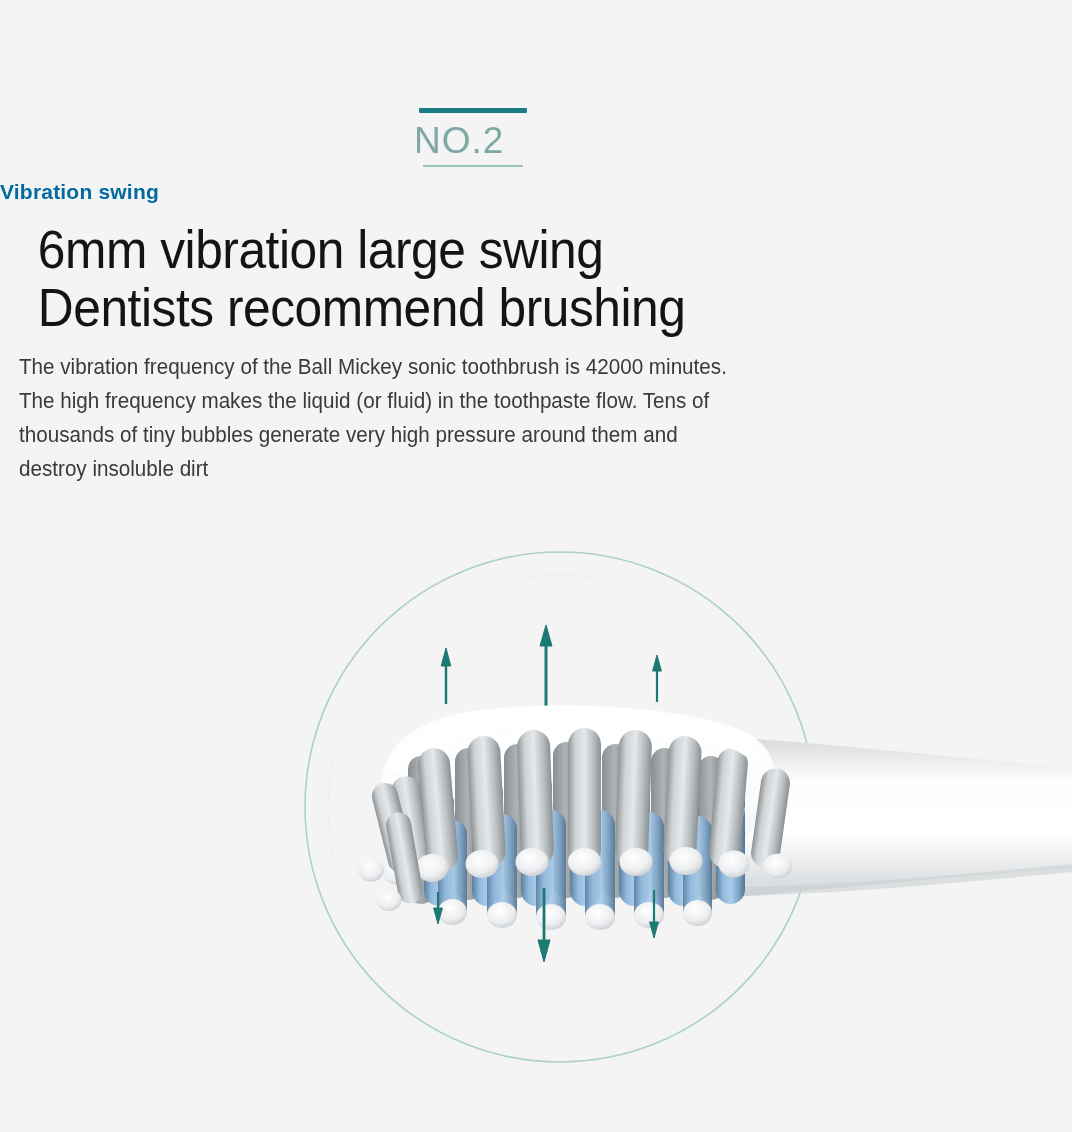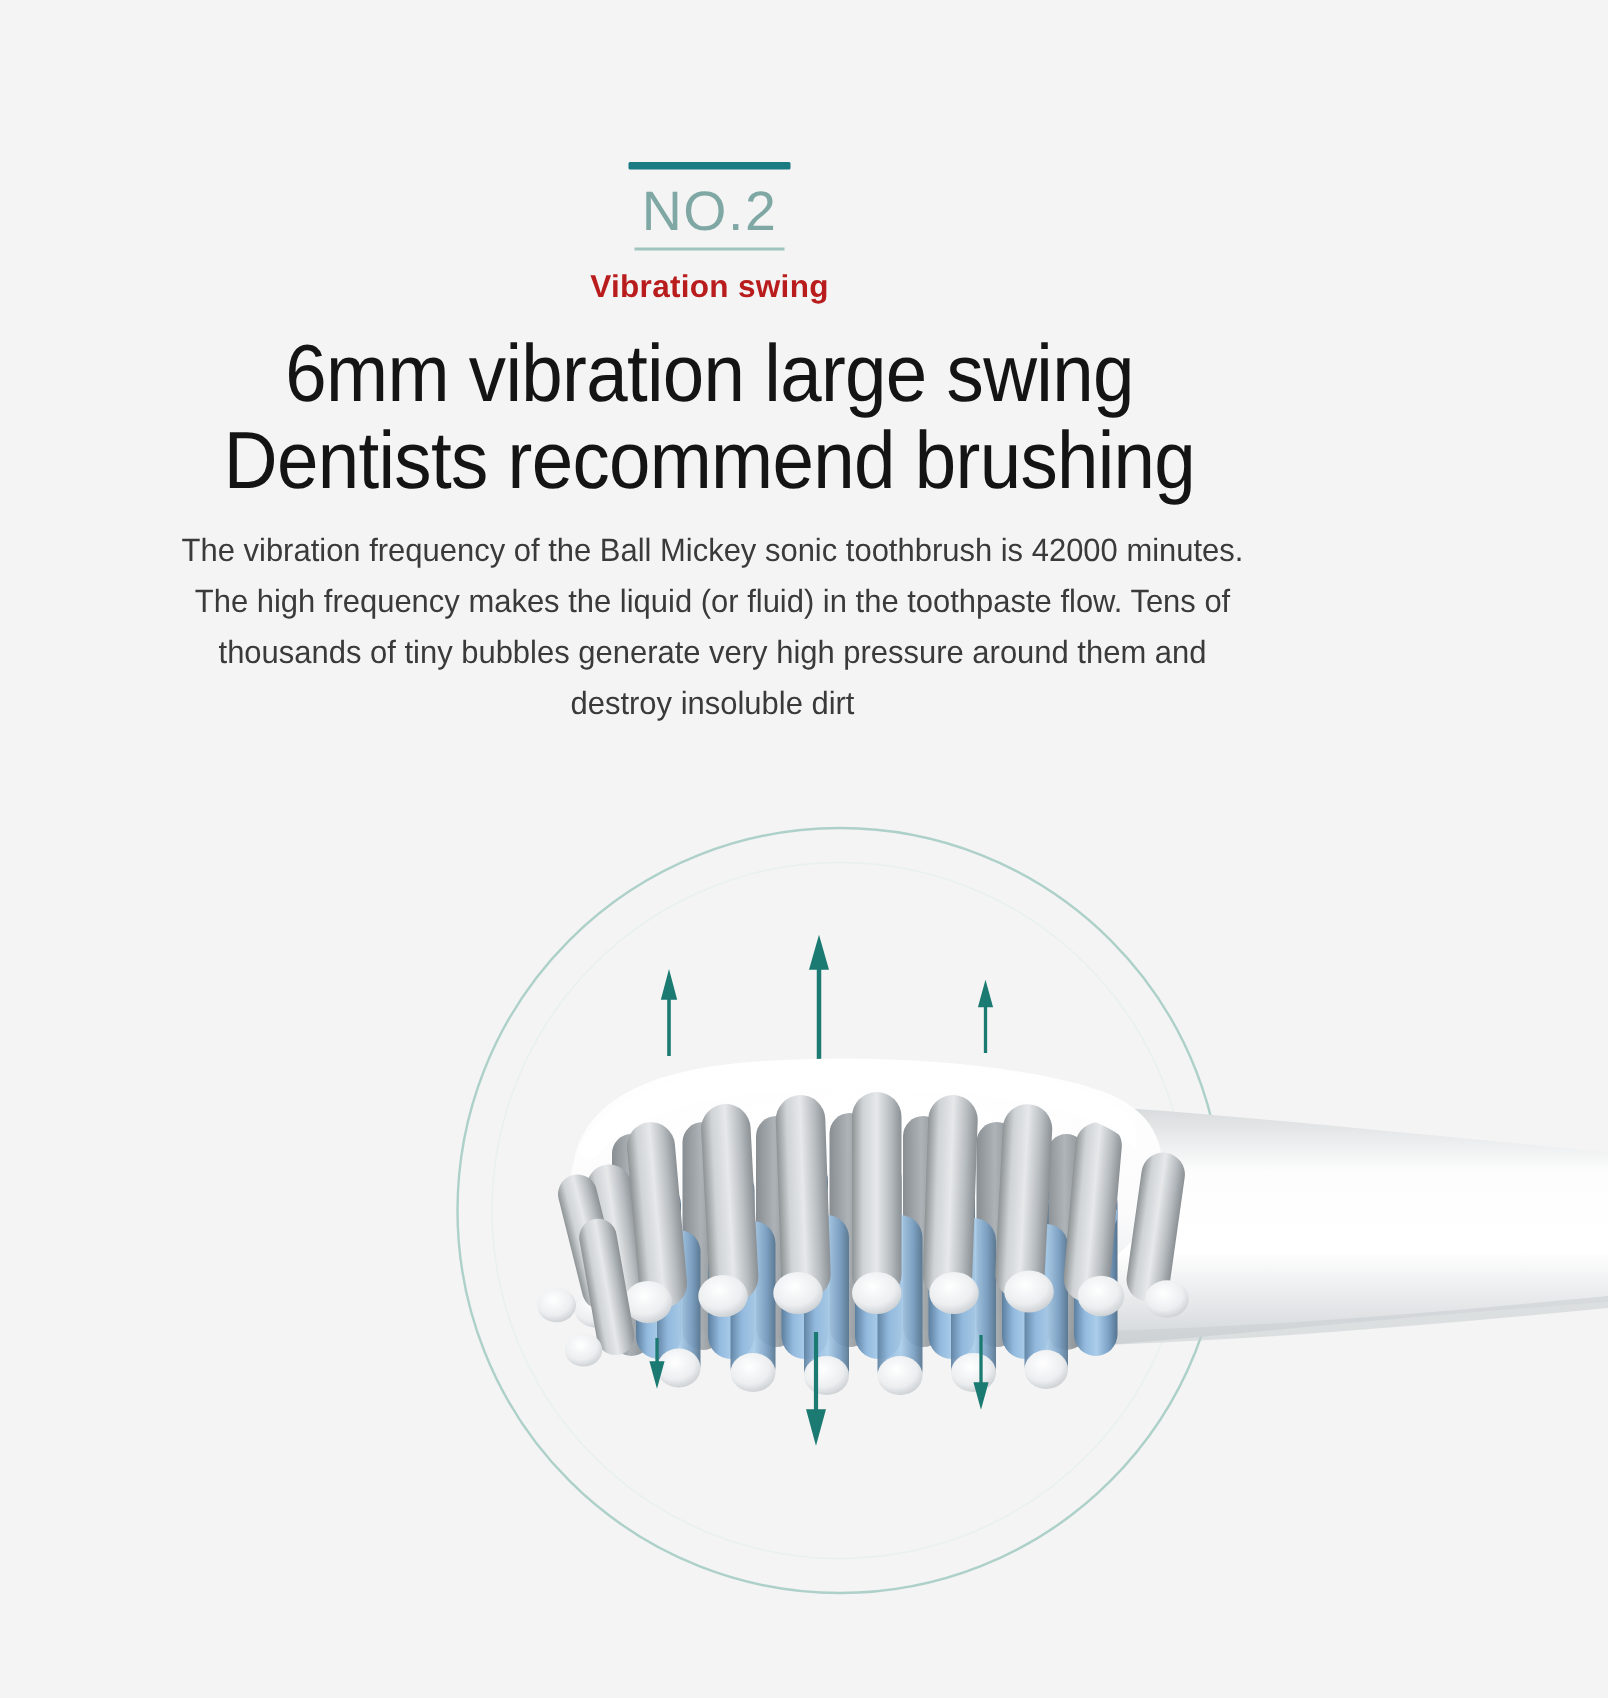--- a/index.html
+++ b/index.html
@@ -21,21 +21,21 @@
     height: 1132px;
     background: #f4f4f4;
   }
 
   
   .header {
     position: absolute;
     top: 0;
     left: 0;
     width: 946px;
-    text-align: center;
+    text-align: left;
   }
 
   .badge {
     margin: 0 auto;
     width: 118px;
     padding-top: 108px;
   }
   .badge-rule-top {
     width: 108px;
     height: 5px;
@@ -54,21 +54,21 @@
   .badge-rule-bottom {
     width: 100px;
     height: 2px;
     background: #9fc3bd;
     margin: 4px auto 0 auto;
   }
   .badge-subtitle {
     margin-top: 13px;
     font-size: 21px;
     font-weight: bold;
-    color: #b91c1c;
+    color: #0369a1;
     letter-spacing: 0.2px;
   }
 
   .headline {
     margin-top: 16px;
     color: #141414;
     font-size: 54px;
     line-height: 58px;
     font-weight: 400;
     font-family: "Liberation Sans Narrow", "Liberation Sans", sans-serif;

